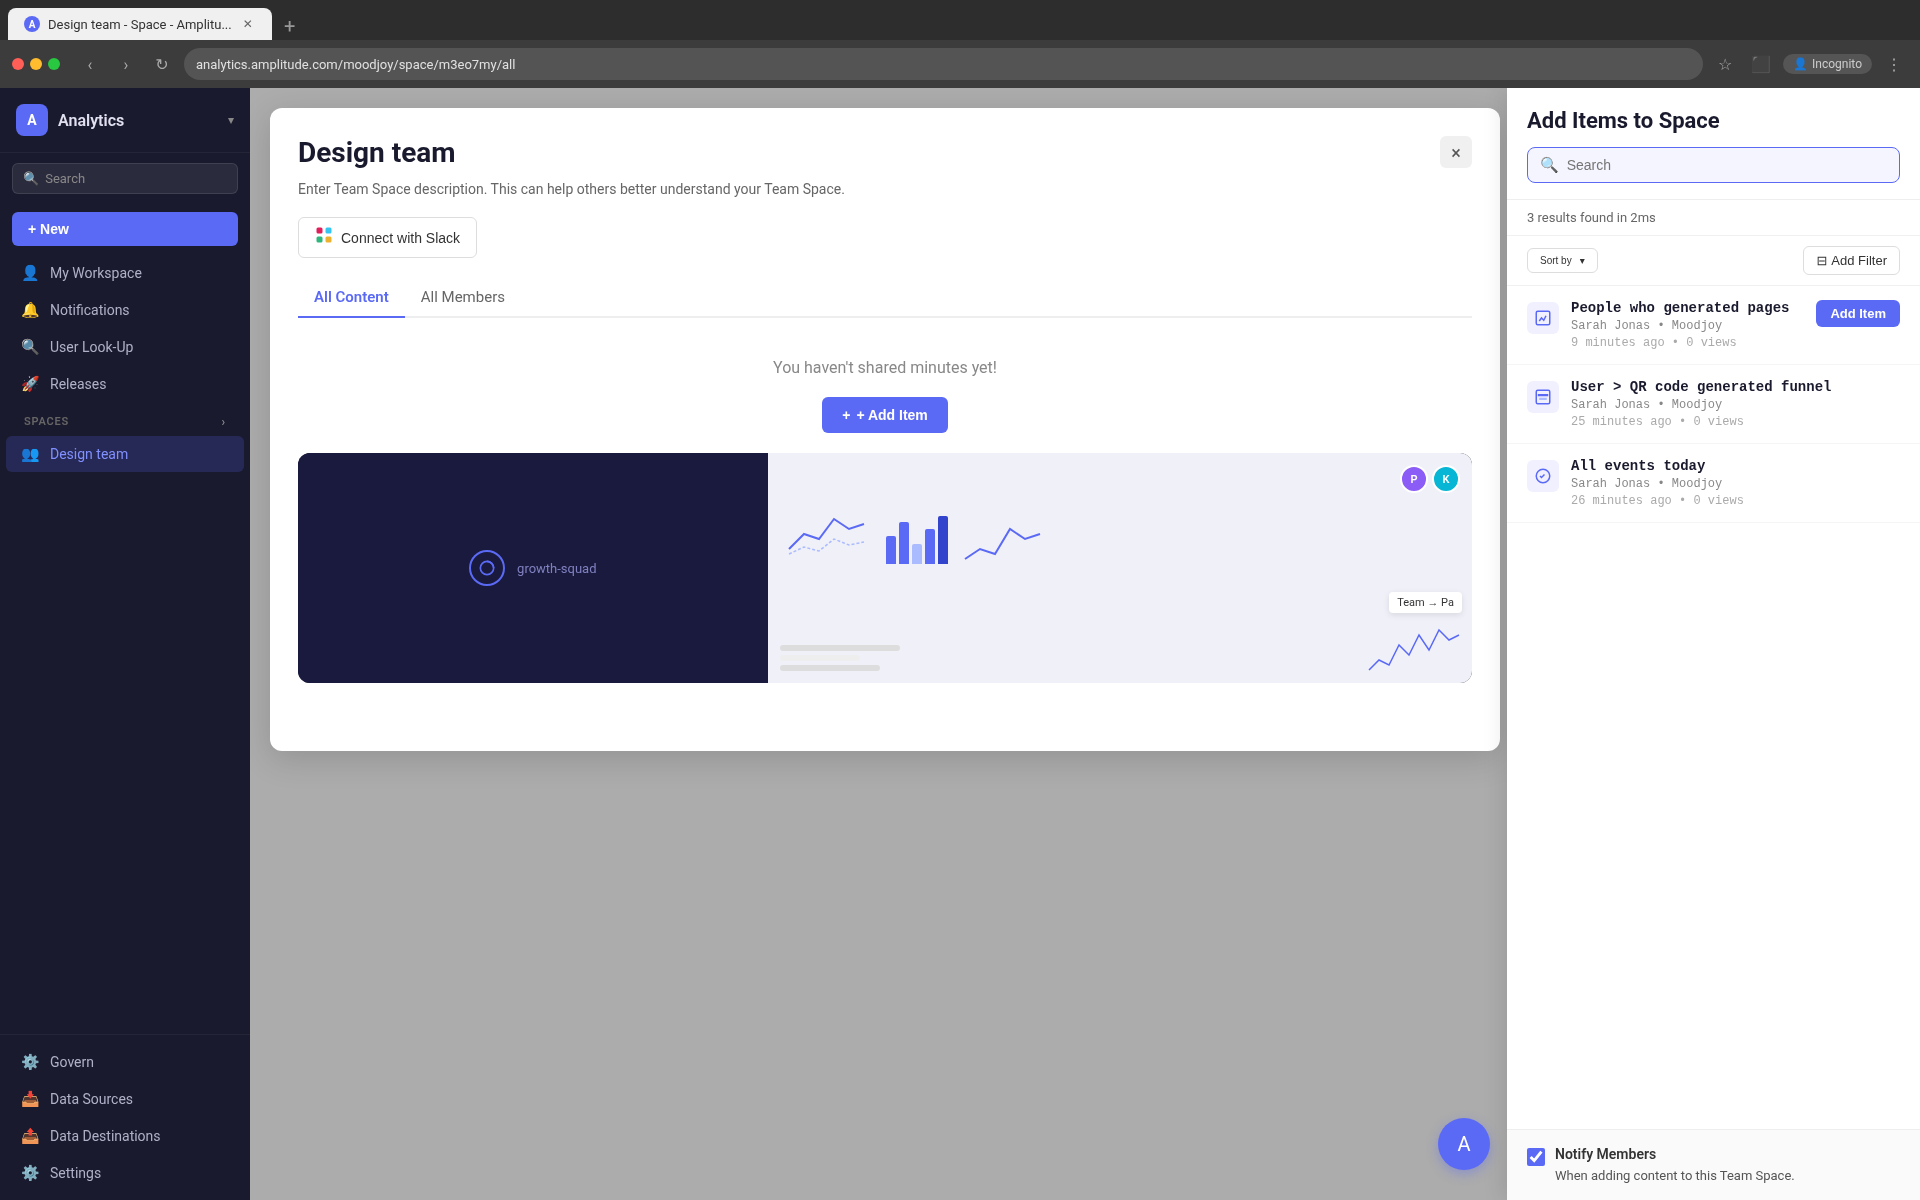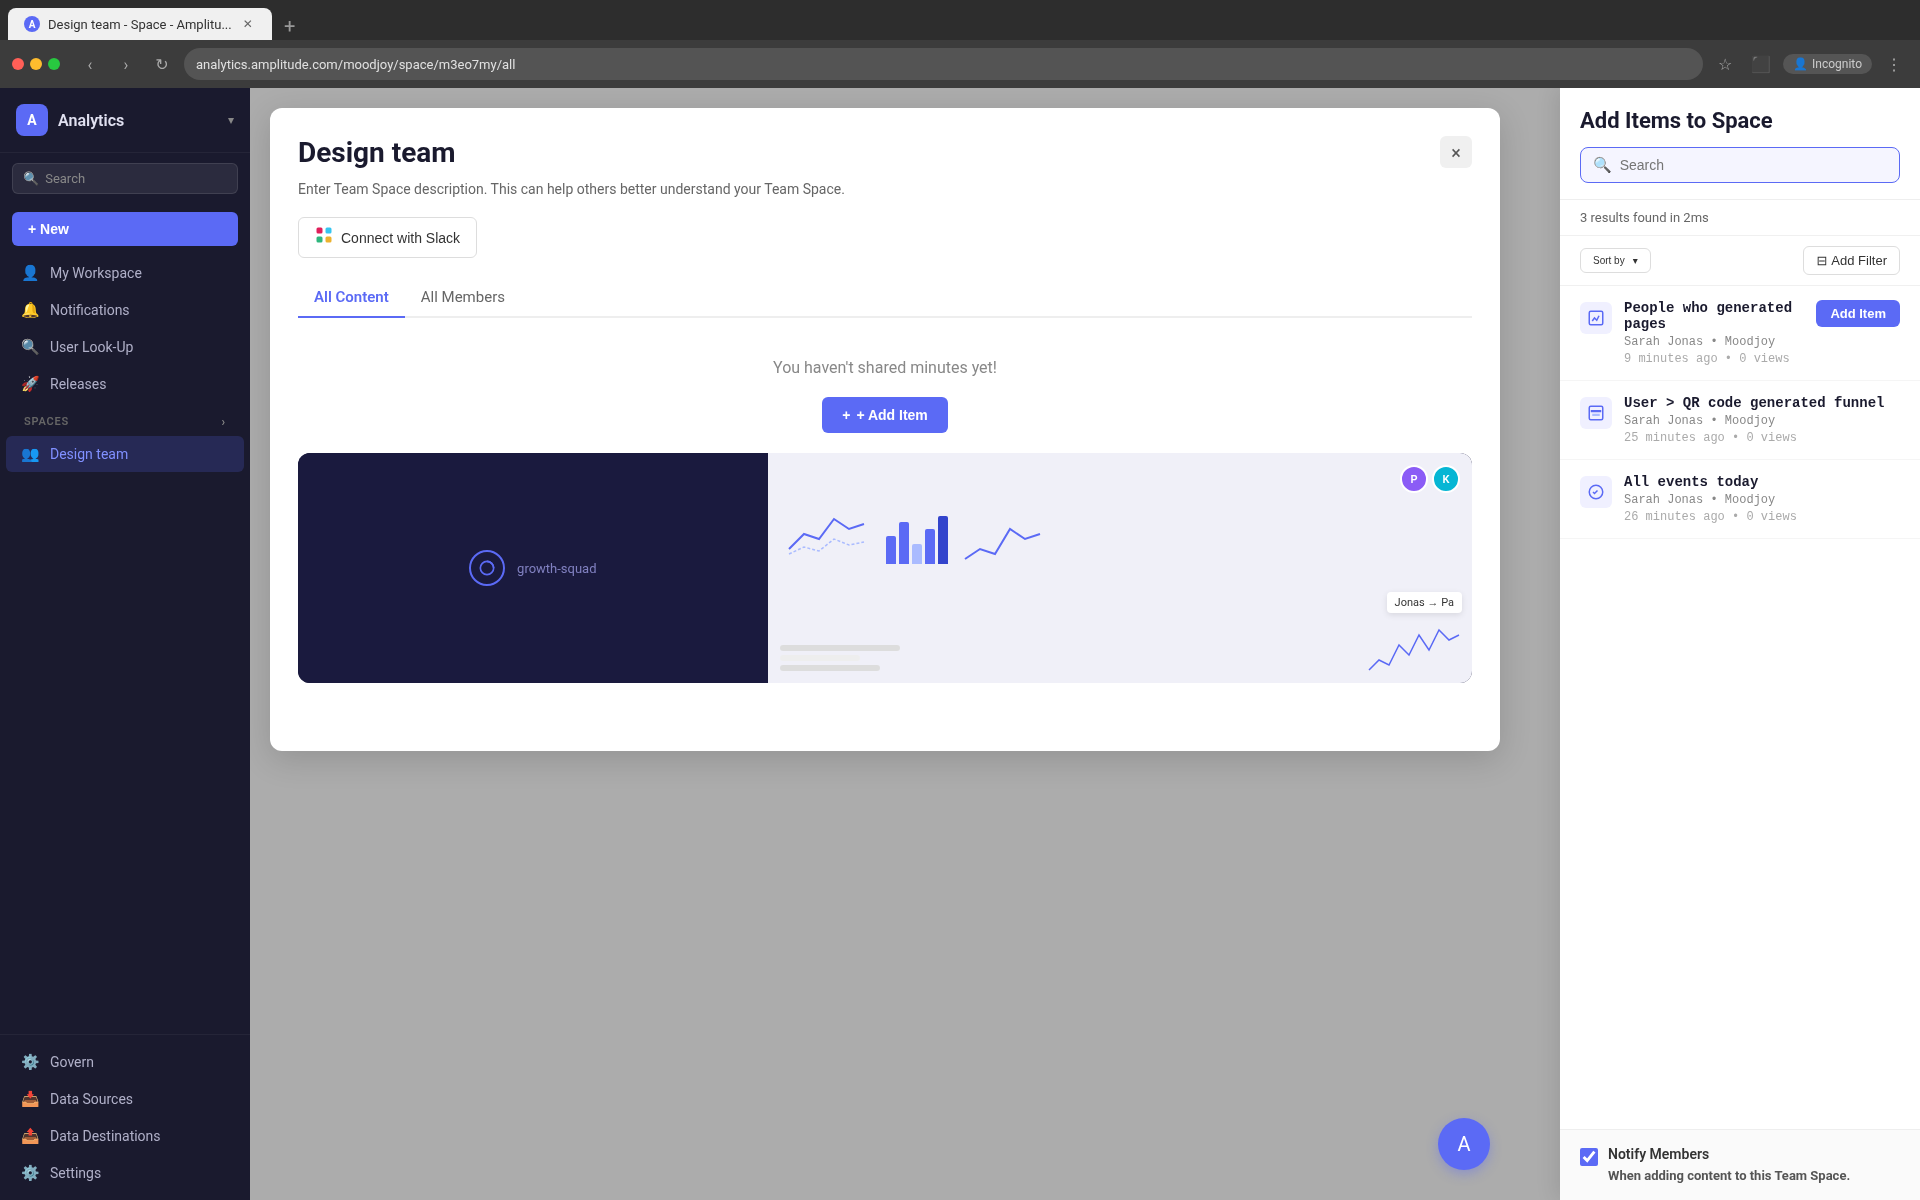--- a/index.html
+++ b/index.html
@@ -67,42 +67,42 @@
 
     
     .preview-card { background: #1a1a3e; border-radius: 12px; overflow: hidden; height: 230px; display: flex; position: relative; }
     .preview-dark { width: 40%; background: #1a1a3e; }
     .preview-light { flex: 1; background: #f0f0f8; padding: 16px; display: flex; flex-direction: column; gap: 8px; position: relative; }
     .avatar { width: 28px; height: 28px; border-radius: 50%; display: flex; align-items: center; justify-content: center; font-size: 11px; font-weight: 600; color: white; border: 2px solid white; }
     .avatar-p { background: #8b5cf6; }
     .avatar-k { background: #06b6d4; }
 
     
-    .add-items-panel { position: absolute; right: 0; top: 0; bottom: 0; width: 360px; background: white; z-index: 20; box-shadow: -4px 0 20px rgba(0,0,0,0.1); display: flex; flex-direction: column; }
+    .add-items-panel { position: absolute; right: 0; top: 0; bottom: 0; width: 413px; background: white; z-index: 20; box-shadow: -4px 0 20px rgba(0,0,0,0.1); display: flex; flex-direction: column; }
     .panel-header { padding: 20px 20px 16px; border-bottom: 1px solid #eee; }
     .panel-title { font-size: 22px; font-weight: 700; color: #1a1a2e; margin-bottom: 14px; }
     .panel-search { display: flex; align-items: center; background: #f5f5ff; border: 1.5px solid #5b6af5; border-radius: 8px; padding: 8px 12px; gap: 8px; }
     .panel-search-icon { color: #5b6af5; font-size: 15px; }
     .panel-search-input { border: none; background: transparent; font-size: 14px; color: #333; outline: none; flex: 1; }
     .results-info { padding: 10px 20px; font-size: 13px; color: #666; border-bottom: 1px solid #f0f0f0; }
     .panel-toolbar { padding: 10px 20px; display: flex; align-items: center; justify-content: space-between; border-bottom: 1px solid #f0f0f0; }
     .sort-btn { display: flex; align-items: center; gap: 8px; background: white; border: 1px solid #ddd; border-radius: 6px; padding: 6px 12px; font-size: 10px; color: #333; cursor: pointer; }
     .add-filter-btn { display: flex; align-items: center; gap: 4px; background: white; border: 1px solid #ddd; border-radius: 6px; padding: 6px 12px; font-size: 13px; color: #333; cursor: pointer; }
     .panel-results { flex: 1; overflow-y: auto; }
     .result-item { padding: 14px 20px; display: flex; align-items: flex-start; gap: 12px; border-bottom: 1px solid #f5f5f5; }
     .result-icon { width: 32px; height: 32px; border-radius: 6px; background: #f0f0ff; display: flex; align-items: center; justify-content: center; flex-shrink: 0; margin-top: 2px; }
     .result-info { flex: 1; font-family: Liberation Mono, monospace; }
     .result-name { font-size: 14px; font-weight: 600; color: #1a1a2e; margin-bottom: 3px; }
     .result-meta { font-size: 12px; color: #888; margin-bottom: 3px; }
     .result-time { font-size: 12px; color: #aaa; }
     .add-item-result-btn { background: #5b6af5; color: white; border: none; border-radius: 6px; padding: 6px 14px; font-size: 13px; font-weight: 600; cursor: pointer; white-space: nowrap; }
     .panel-footer { padding: 16px 20px; border-top: 1px solid #eee; background: #fafafa; }
     .notify-members { display: flex; align-items: flex-start; gap: 10px; }
     .notify-checkbox { width: 18px; height: 18px; accent-color: #5b6af5; margin-top: 2px; flex-shrink: 0; }
-    .notify-text { font-size: 13px; color: #555; font-weight: bold; }
+    .notify-text { font-size: 13px; color: #555; }
     .notify-label { font-weight: 600; color: #333; font-size: 14px; display: block; margin-bottom: 3px; }
 
     
     .floating-btn { position: absolute; bottom: 30px; right: 30px; width: 52px; height: 52px; background: #5b6af5; border-radius: 50%; display: flex; align-items: center; justify-content: center; color: white; font-size: 20px; cursor: pointer; box-shadow: 0 4px 12px rgba(91,106,245,0.4); z-index: 30; }
   </style>
 </head>
 <body>
 
 <div class="browser-chrome">
   <div class="browser-tabs">
@@ -272,21 +272,21 @@
                   <div style="width:10px;height:20px;background:#aabbff;border-radius:2px 2px 0 0;"></div>
                   <div style="width:10px;height:35px;background:#5b6af5;border-radius:2px 2px 0 0;"></div>
                   <div style="width:10px;height:48px;background:#3344cc;border-radius:2px 2px 0 0;"></div>
                 </div>
 
                 <svg width="90" height="55" viewBox="0 0 90 55" fill="none">
                   <polyline points="5,50 20,40 35,45 50,20 65,30 80,25" stroke="#5b6af5" stroke-width="2" fill="none"></polyline>
                 </svg>
               </div>
 
-              <div style="position:absolute;right:10px;bottom:70px;background:white;border-radius:4px;padding:4px 8px;font-size:11px;color:#333;box-shadow:0 2px 6px rgba(0,0,0,0.1);">Jonas → Pa</div>
+              <div style="position:absolute;right:10px;bottom:70px;background:white;border-radius:4px;padding:4px 8px;font-size:11px;color:#333;box-shadow:0 2px 6px rgba(0,0,0,0.1);">Team → Pa</div>
 
               <svg width="100" height="60" viewBox="0 0 100 60" fill="none" style="position:absolute;bottom:8px;right:8px;">
                 <polyline points="5,55 15,45 25,50 35,30 45,40 55,20 65,35 75,15 85,25 95,20" stroke="#5b6af5" stroke-width="1.5" fill="none"></polyline>
               </svg>
 
               <div style="position:absolute;bottom:12px;left:12px;display:flex;flex-direction:column;gap:4px;">
                 <div style="width:120px;height:6px;background:#ddd;border-radius:3px;"></div>
                 <div style="width:80px;height:6px;background:#eee;border-radius:3px;"></div>
                 <div style="width:100px;height:6px;background:#ddd;border-radius:3px;"></div>
               </div>

